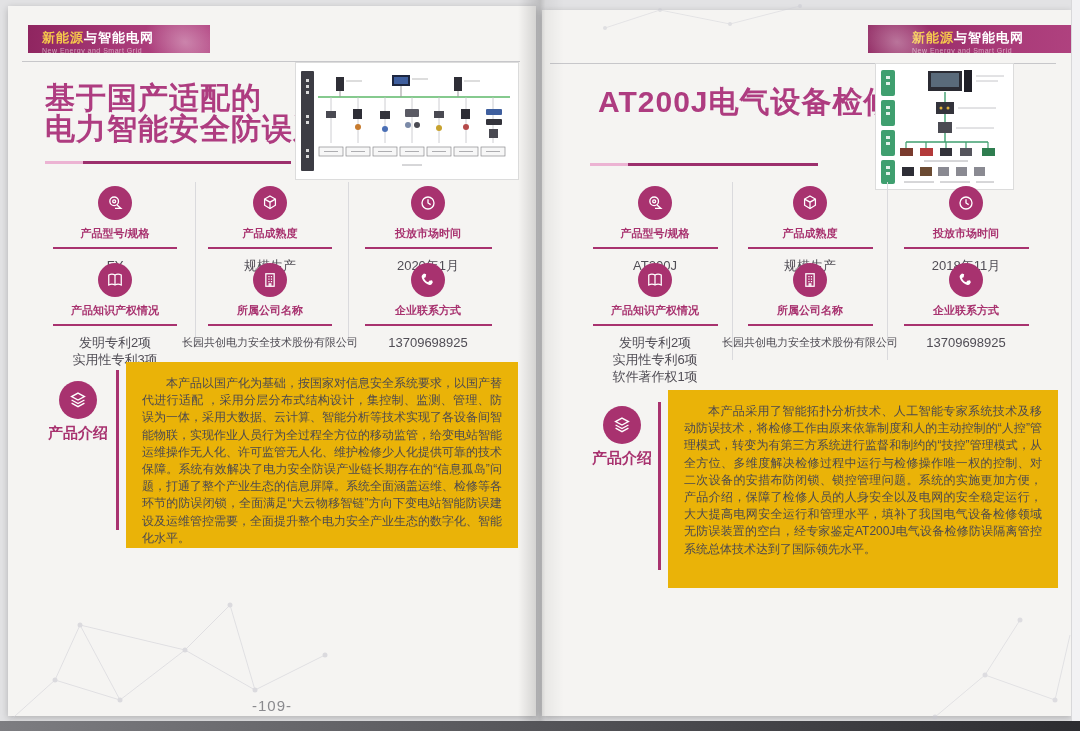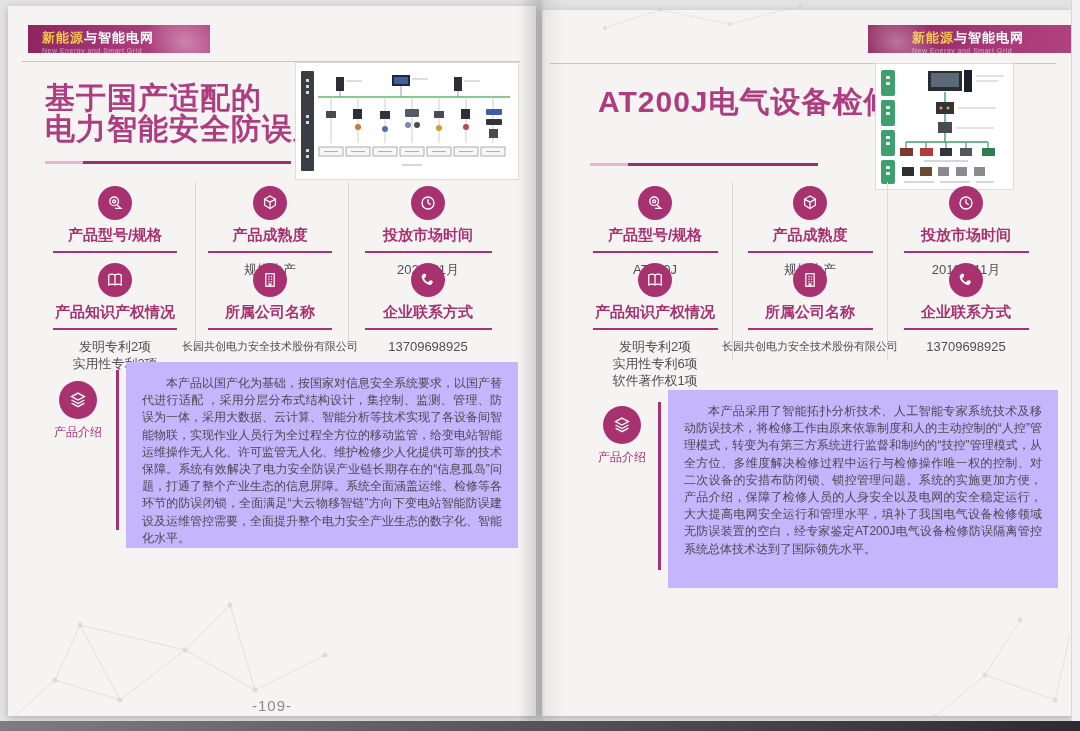--- a/index.html
+++ b/index.html
@@ -31,31 +31,31 @@
   
   .title{position:absolute;margin:0;font-size:30px;line-height:31px;font-weight:bold;
          color:#ae3c80;letter-spacing:1px;}
   .title .t-line{display:block;white-space:nowrap;}
   .title-underline{position:absolute;height:3px;background:#9c2f6d;}
   .title-underline i{position:absolute;left:0;top:0;height:3px;width:38px;background:#ecb3d3;}
   
   .spec{position:absolute;text-align:center;}
   .spec-icon{width:34px;height:34px;border-radius:50%;background:#a8326f;margin:0 auto 6px;
              display:flex;align-items:center;justify-content:center;}
-  .spec-label{color:#a8326f;font-weight:bold;font-size:15px;white-space:nowrap;}
+  .spec-label{color:#a8326f;font-weight:bold;font-size:11px;white-space:nowrap;}
   .spec-rule{height:2px;background:#a8326f;margin:6px auto 8px;}
   .spec-value{font-size:13px;line-height:17px;color:#504d55;white-space:nowrap;}
   .spec-value.small{font-size:11px;}
   .vsep{position:absolute;width:1px;background:#dadadd;}
   
   .intro-icon{position:absolute;width:38px;height:38px;border-radius:50%;background:#a8326f;
               display:flex;align-items:center;justify-content:center;}
-  .intro-label{position:absolute;color:#a8326f;font-weight:normal;font-size:12px;text-align:center;}
+  .intro-label{position:absolute;color:#a8326f;font-weight:bold;font-size:15px;text-align:center;}
   .intro-line{position:absolute;width:2.5px;background:#a8326f;}
-  .intro-block{position:absolute;background:#c4b5fd;box-sizing:border-box;padding:13px 16px 12px;}
+  .intro-block{position:absolute;background:#eab308;box-sizing:border-box;padding:13px 16px 12px;}
   .intro-text{font-size:12px;line-height:17.2px;color:#4c4950;text-align:justify;text-indent:2em;margin:0;}
   .pageno{position:absolute;text-align:center;font-size:15px;color:#8a8a8e;letter-spacing:1px;}
   .diagram{position:absolute;background:#fff;border:1px solid #dcdcdc;box-sizing:border-box;}
   .mesh{position:absolute;pointer-events:none;}
 </style>
 </head>
 <body>
 
 <div class="photo">
 

